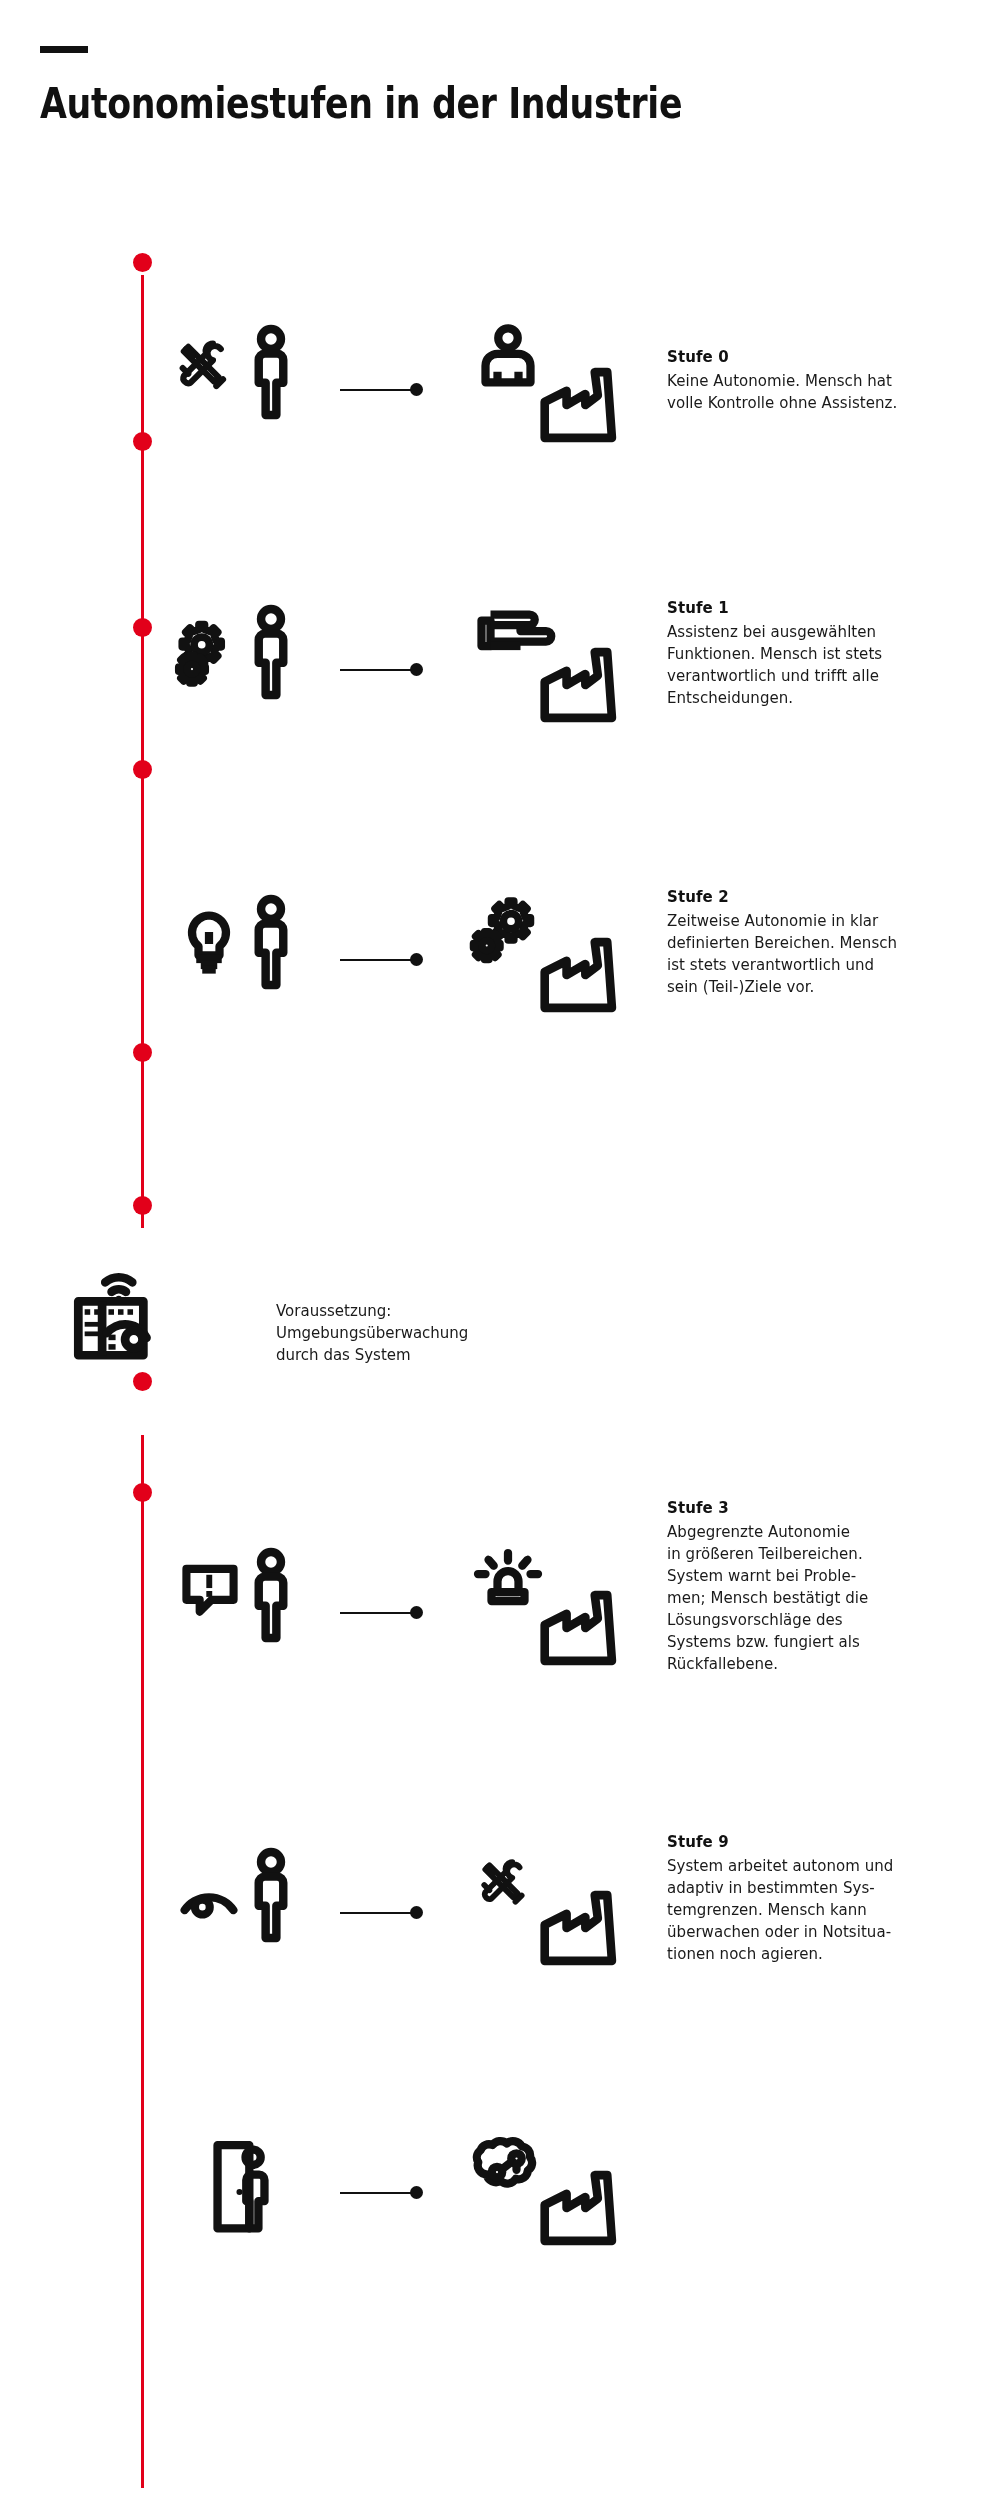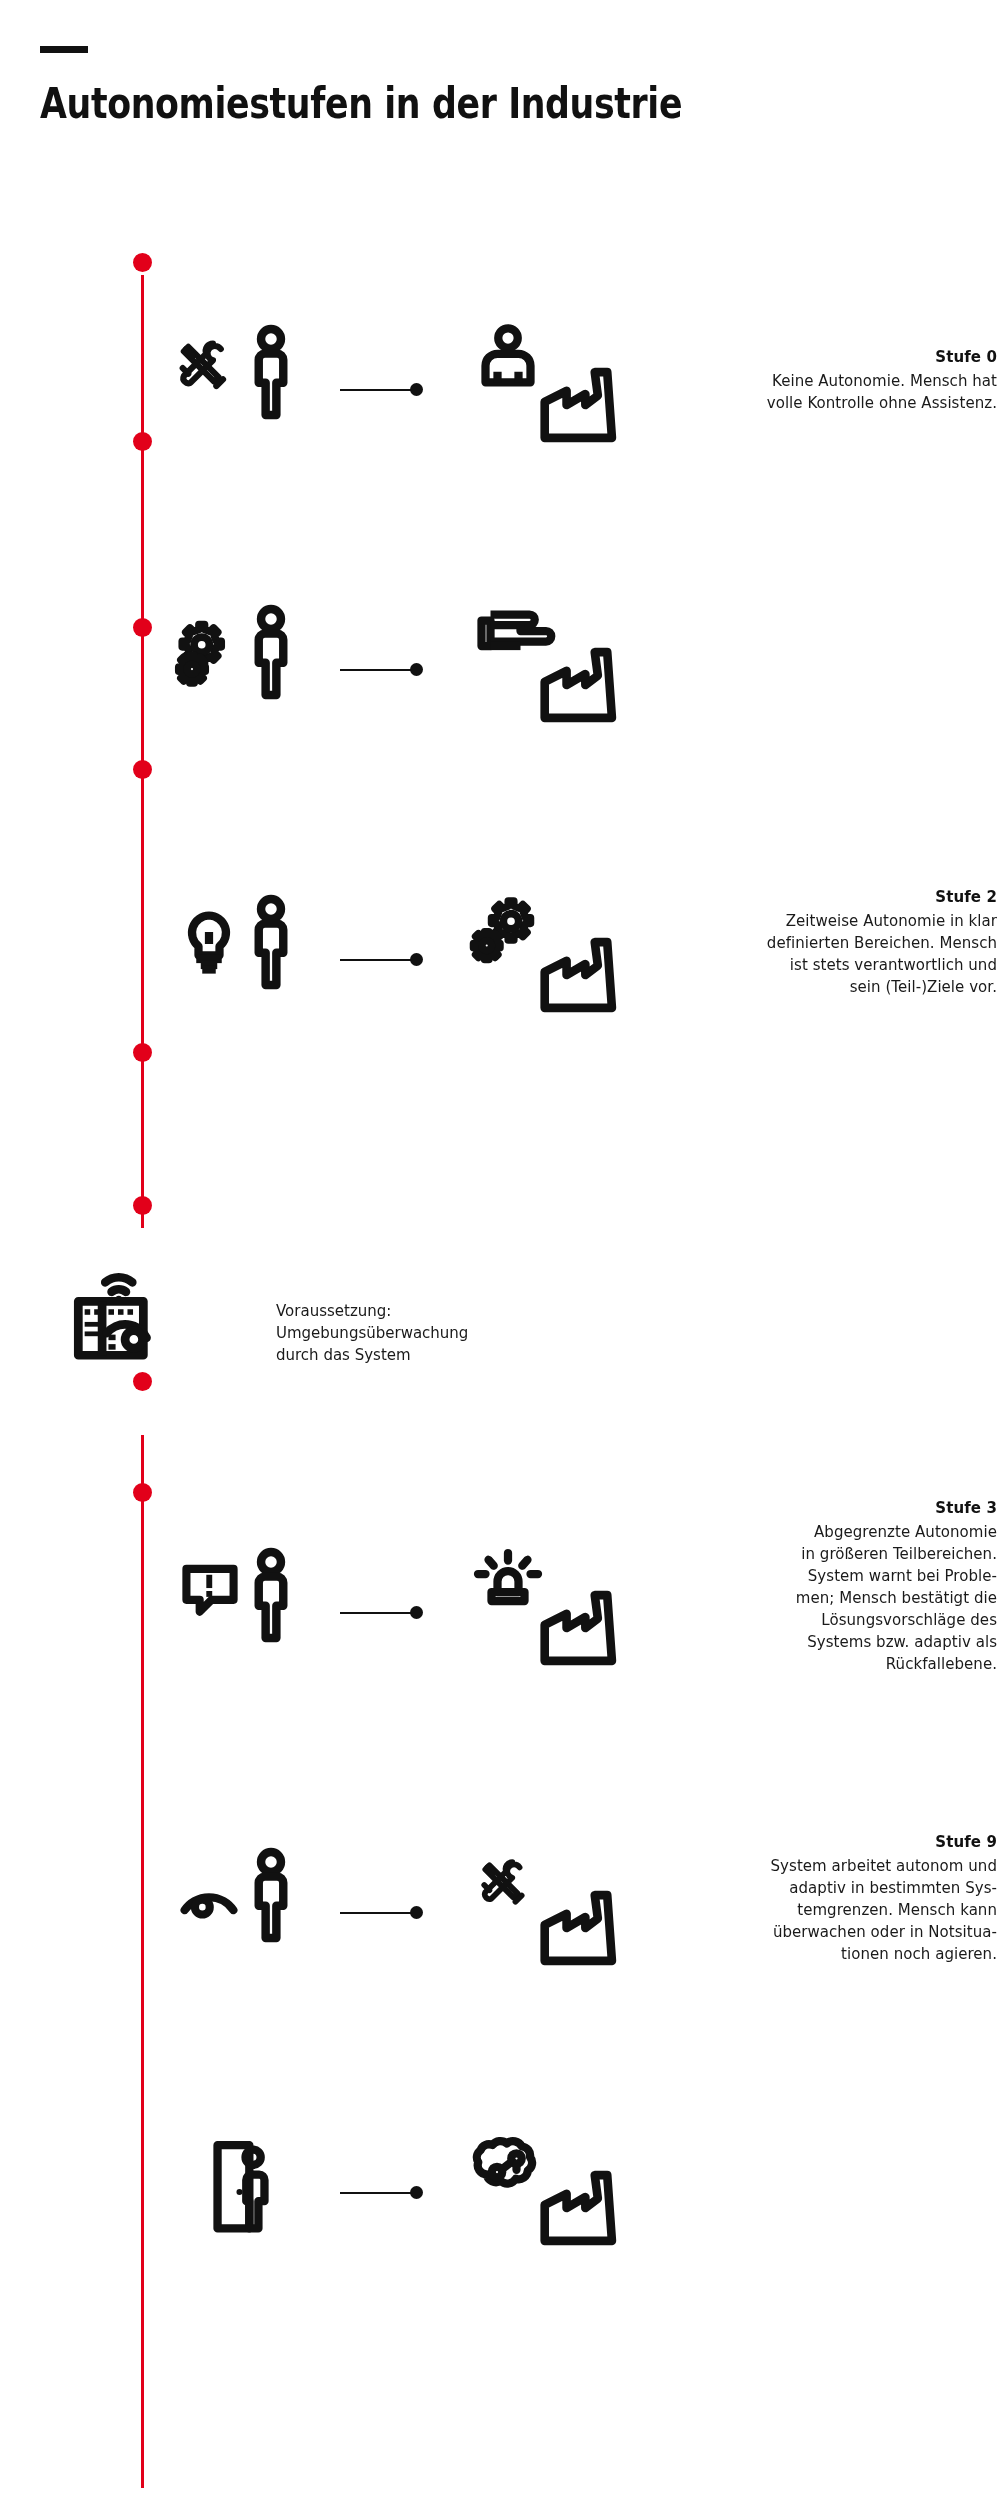--- a/index.html
+++ b/index.html
@@ -44,21 +44,21 @@
   .stroke{fill:none;stroke:#111111;stroke-width:11;stroke-linejoin:round;stroke-linecap:butt;}
   .stroke-r{fill:none;stroke:#111111;stroke-width:11;stroke-linejoin:round;stroke-linecap:round;}
   .fill{fill:#111111;}
 
   
   .conn{position:absolute;}
   .conn .line{position:absolute;left:0;top:6px;width:76px;height:2px;background:#111111;}
   .conn .knob{position:absolute;left:70px;top:0;width:13px;height:13px;border-radius:50%;background:#111111;}
 
   
-  .txt{position:absolute;left:667px;width:330px;text-align:right;}
+  .txt{position:absolute;left:667px;width:330px;}
   .txt .lvl{
     font-size:15px;font-weight:700;color:#111111;
     line-height:1.45;margin:0 0 1px 0;letter-spacing:0.1px;
   }
   .txt p{
     margin:0;font-size:15px;line-height:1.47;color:#1a1a1a;letter-spacing:0.05px;
   }
 
   
   .prereq-icon{position:absolute;left:70px;top:1268px;}
@@ -170,20 +170,27 @@
         <path class="stroke" d="M18 44 h40"></path>
       </svg>
     </div>
 
     <div class="ic" style="left:540px;top:42px">
       <svg width="86" height="76" viewBox="0 0 110 96">
         <path class="stroke" d="M6 90 V44 L34 30 V48 L58 34 V48 L74 36 L70 6 H86 L92 90 Z"></path>
       </svg>
     </div>
 
+    <div class="txt" style="top:-7px">
+      <div class="lvl">Stufe 1</div>
+      <p>Assistenz bei ausgewählten</p>
+      <p>Funktionen. Mensch ist stets</p>
+      <p>verantwortlich und trifft alle</p>
+      <p>Entscheidungen.</p>
+    </div>
   </div>
 
   <div class="row" style="top:895px;height:180px">
 
     <div class="ic" style="left:184px;top:16px">
       <svg width="50" height="66" viewBox="0 0 66 88">
         <path class="stroke" d="M33 6 a23 23 0 0 1 14 41 v12 h-28 v-12 a23 23 0 0 1 14 -41 Z"></path>
         <path class="stroke" d="M33 44 v-16"></path>
         <path class="stroke" d="M16 64 h34"></path>
         <path class="stroke" d="M22 72 h22"></path>
@@ -298,21 +305,21 @@
       </svg>
     </div>
 
     <div class="txt" style="top:-50px">
       <div class="lvl">Stufe 3</div>
       <p>Abgegrenzte Autonomie</p>
       <p>in größeren Teilbereichen.</p>
       <p>System warnt bei Proble-</p>
       <p>men; Mensch bestätigt die</p>
       <p>Lösungsvorschläge des</p>
-      <p>Systems bzw. adaptiv als</p>
+      <p>Systems bzw. fungiert als</p>
       <p>Rückfallebene.</p>
     </div>
   </div>
 
   <div class="row" style="top:1848px;height:180px">
 
     <div class="ic" style="left:180px;top:34px">
       <svg width="58" height="34" viewBox="0 0 78 46">
         <path class="stroke-r" d="M6 38 a40 40 0 0 1 66 0"></path>
         <circle class="stroke" cx="30" cy="34" r="10"></circle>

